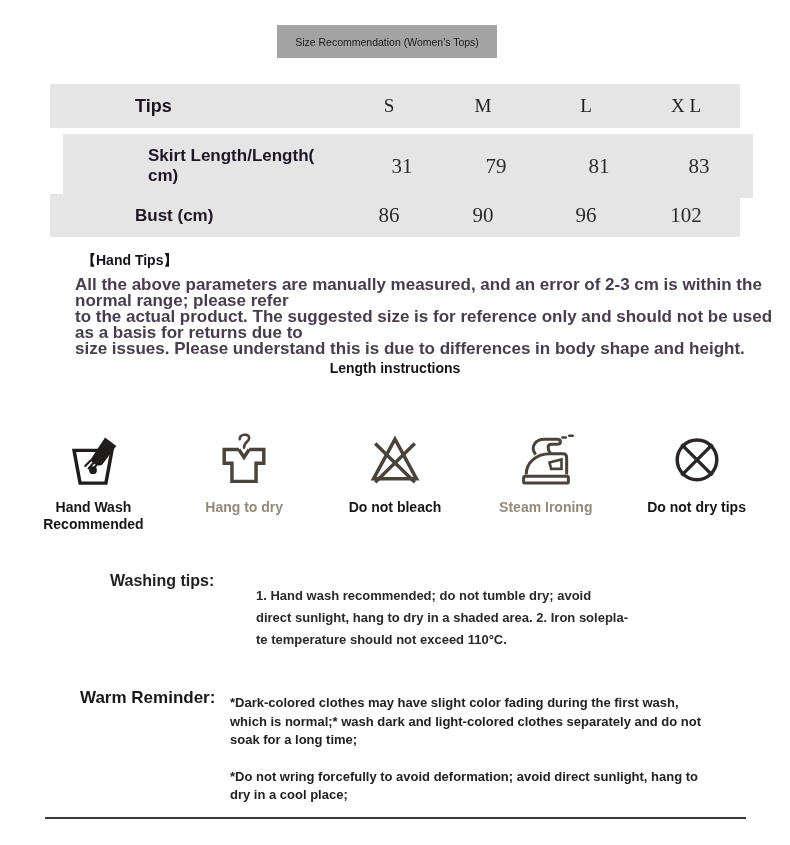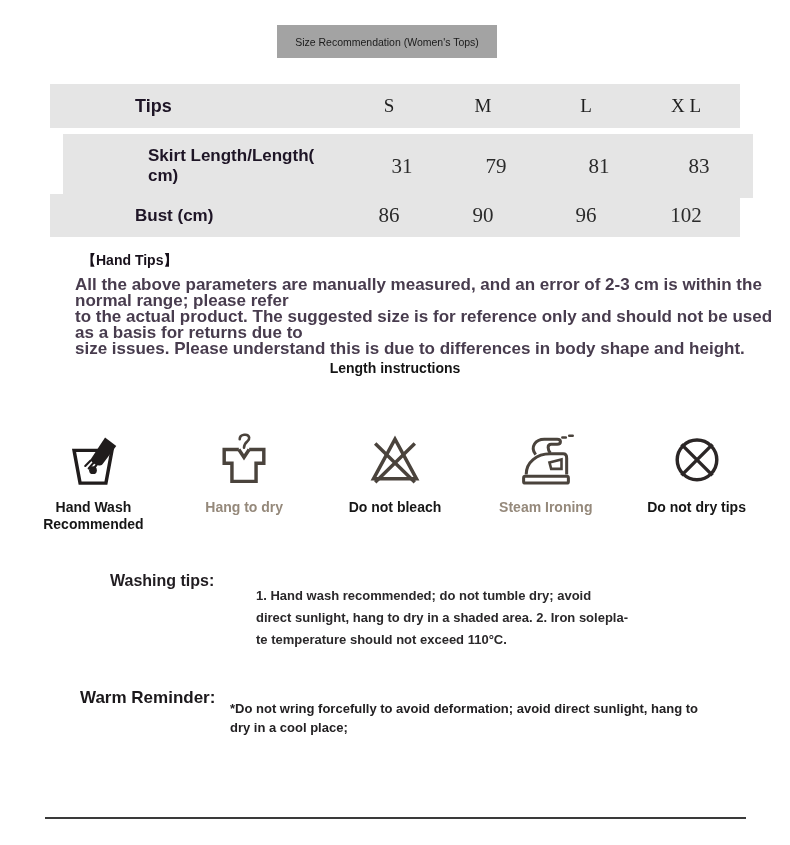--- a/index.html
+++ b/index.html
@@ -62,21 +62,21 @@
   
   .tips-label{left:110px;top:572px;font-size:16px;font-weight:bold;color:#211d21;}
   .tips-body{
     left:256px;top:585px;width:450px;
     font-size:13px;font-weight:bold;color:#2a282a;line-height:22px;
   }
 
   
   .rem-label{left:80px;top:688px;font-size:17px;font-weight:bold;color:#1b181b;}
   .rem-body{left:230px;top:694px;width:556px;font-size:13px;font-weight:bold;color:#232123;line-height:18.5px;}
-  .rem-p2{margin-top:6px;}
+  .rem-p2{margin-top:18px;}
 
   .divider{left:45px;top:817px;width:701px;height:2px;background:#3a3a3a;}
 
   svg{display:block;}
 </style>
 </head>
 <body>
 
 <div class="abs badge">
   <span>Size Recommendation (Women's Tops)</span>
@@ -175,17 +175,20 @@
 
 </div>
 
 <div class="abs tips-label">Washing tips:</div>
 <div class="abs tips-body pre">1. Hand wash recommended; do not tumble dry; avoid
 direct sunlight, hang to dry in a shaded area. 2. Iron solepla-
 te temperature should not exceed 110°C.</div>
 
 <div class="abs rem-label">Warm Reminder:</div>
 <div class="abs rem-body">
+  <div class="pre">*Dark-colored clothes may have slight color fading during the first wash,
+which is normal;* wash dark and light-colored clothes separately and do not
+soak for a long time;</div>
   <div class="pre rem-p2">*Do not wring forcefully to avoid deformation; avoid direct sunlight, hang to
 dry in a cool place;</div>
 </div>
 
 <div class="abs divider"></div>
 
 </body></html>

